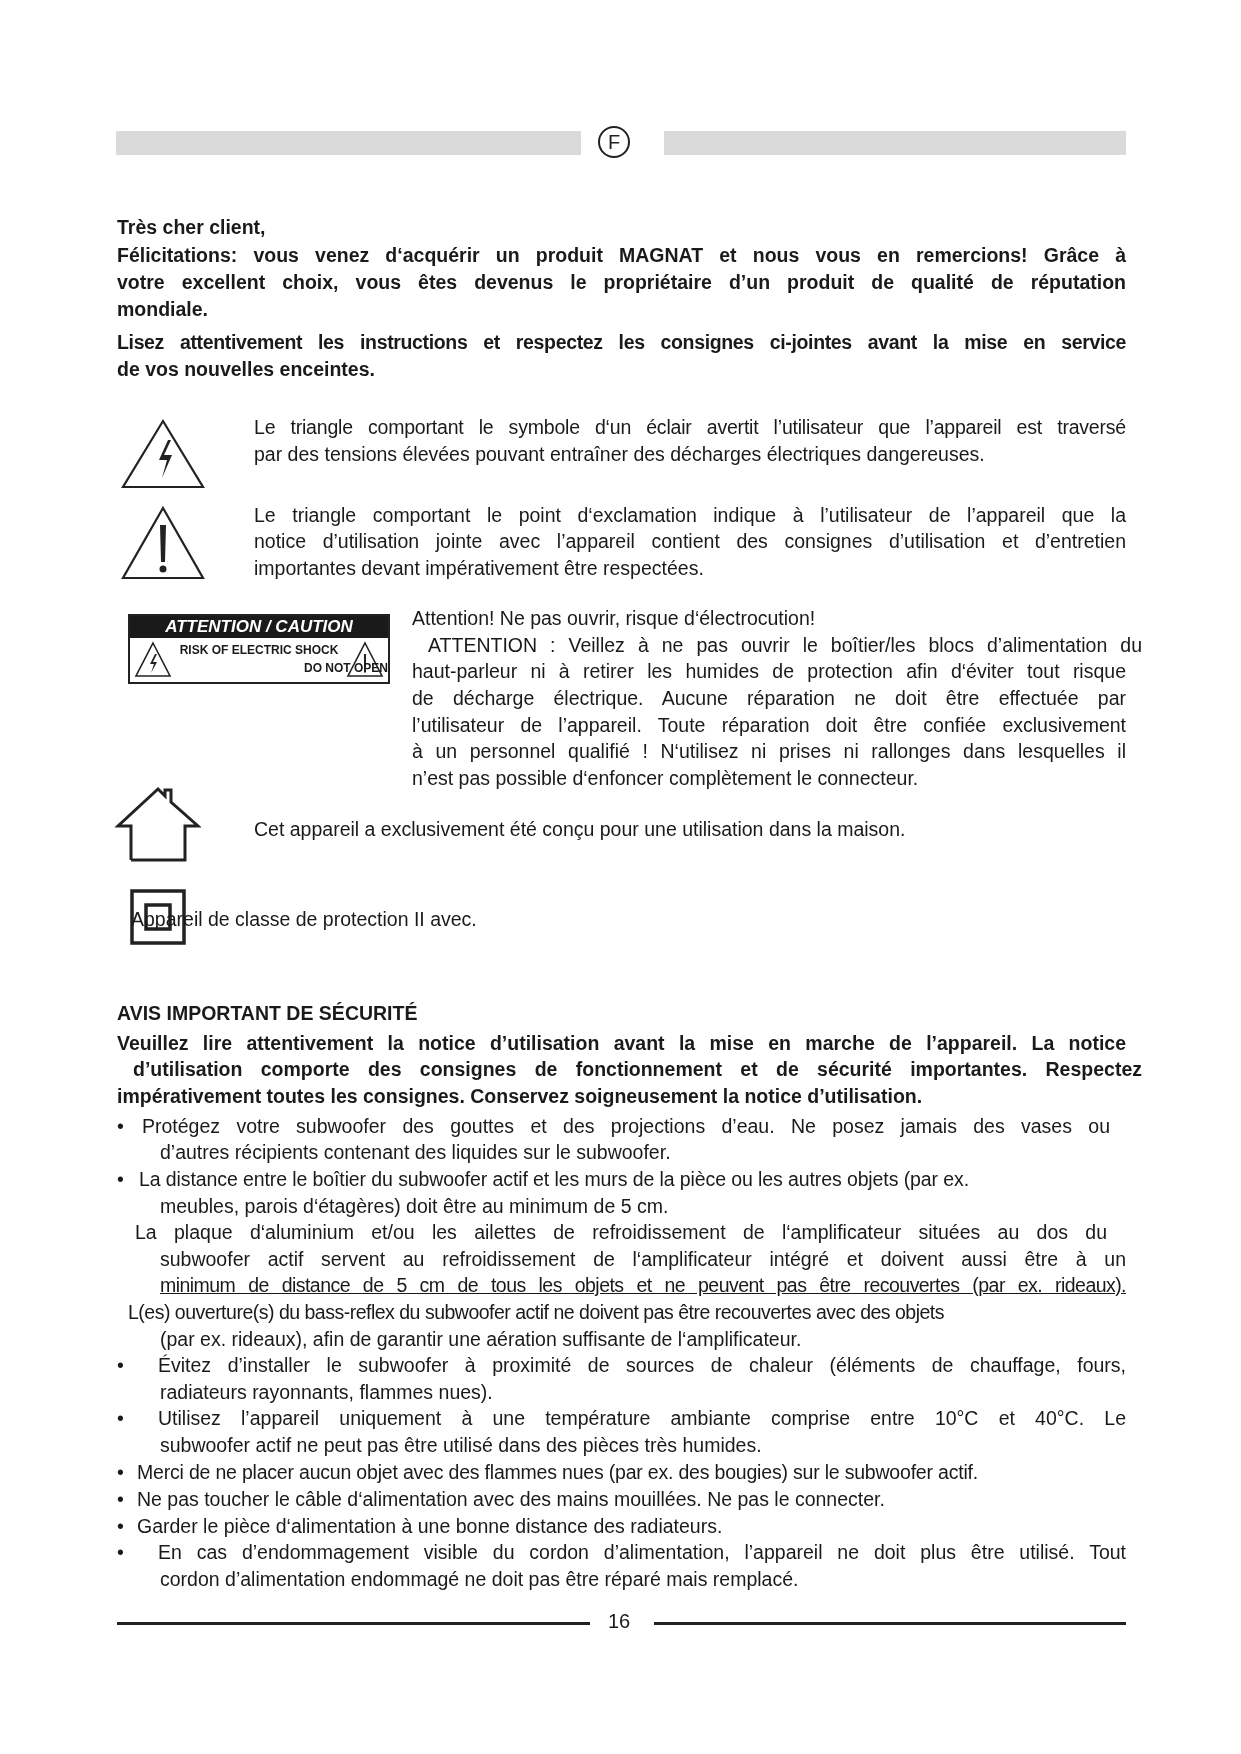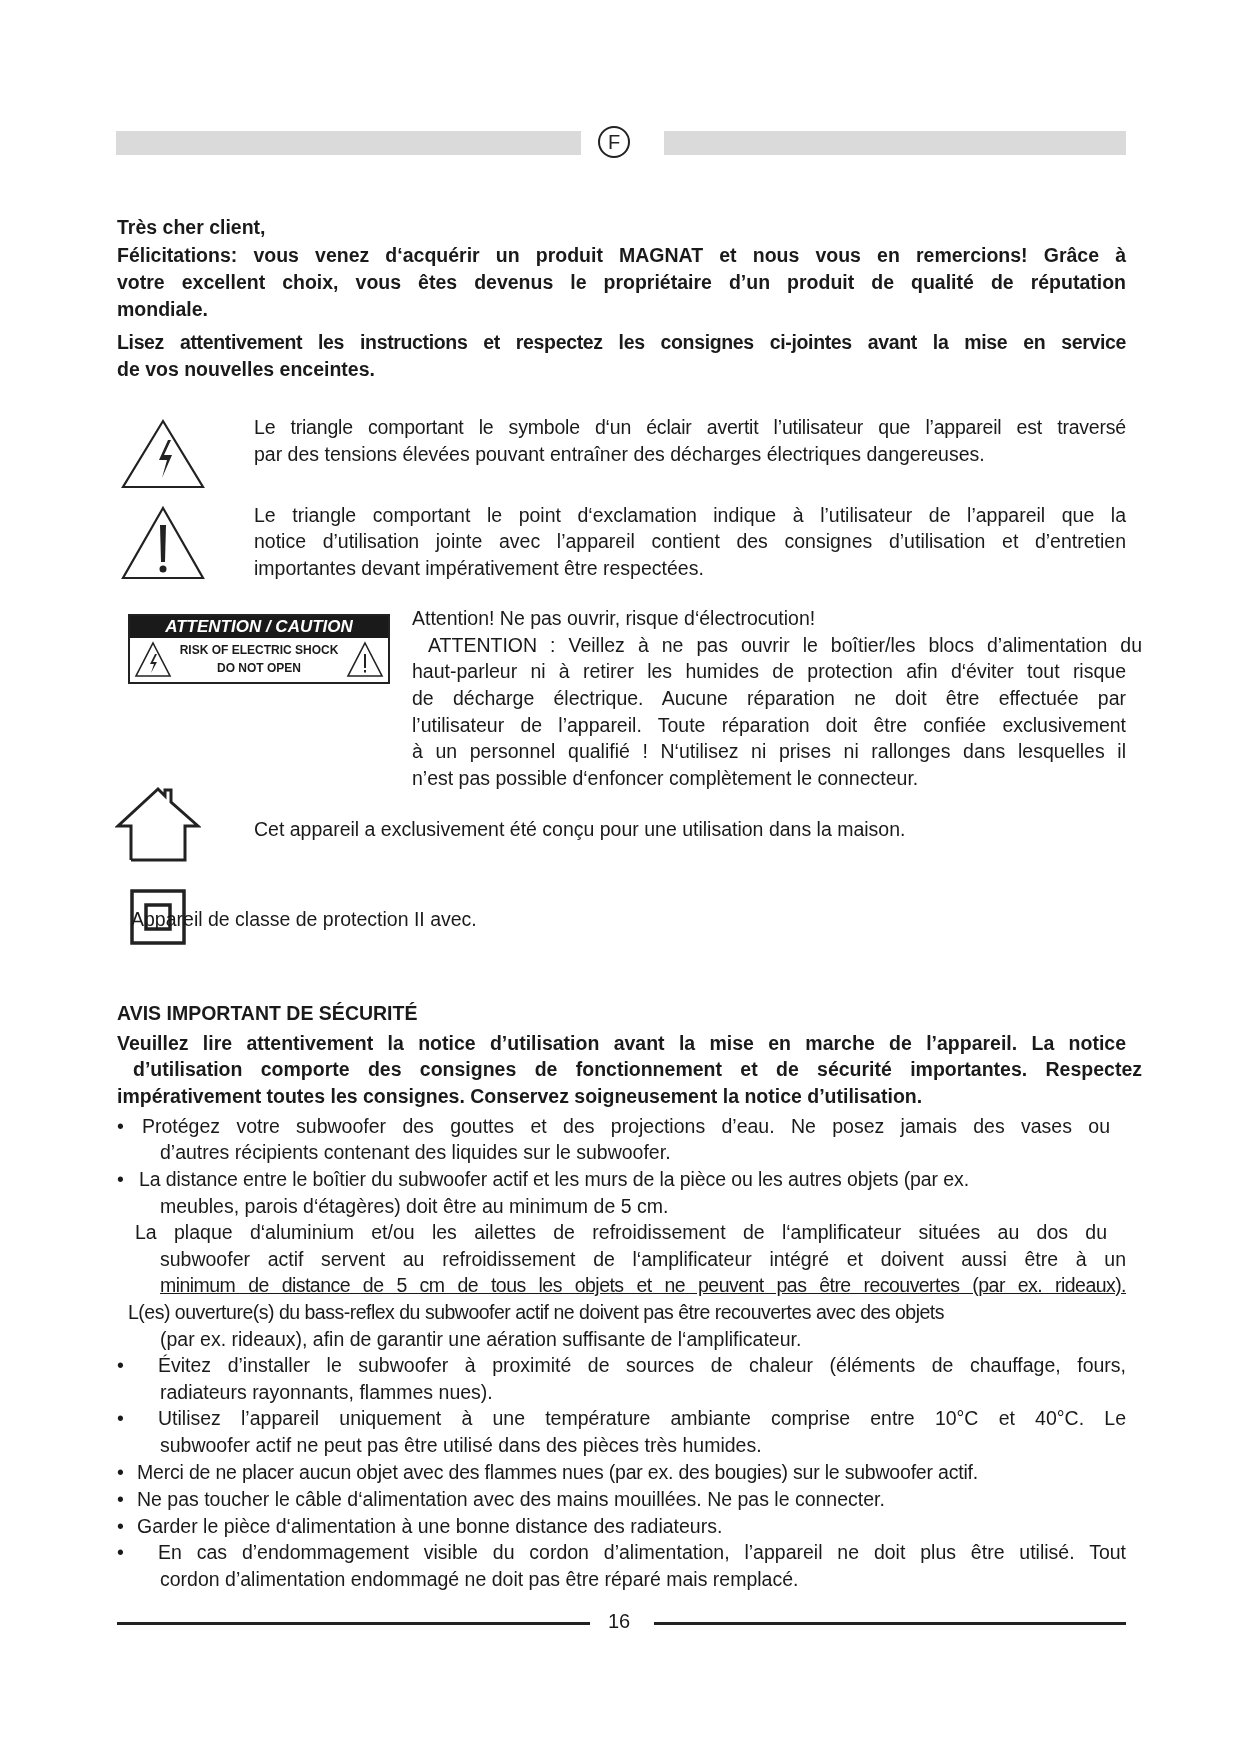--- a/index.html
+++ b/index.html
@@ -66,21 +66,21 @@
     </svg>
   </div>
   <div style="position:absolute; right:4px; top:25px;">
     <svg width="38" height="38" viewBox="0 0 38 38">
       <polygon points="19,2 36,35 2,35" fill="#fff" stroke="#222" stroke-width="1.6"></polygon>
       <rect x="18" y="13" width="2" height="14" fill="#222"></rect>
       <rect x="18" y="29" width="2" height="2.5" fill="#222"></rect>
     </svg>
   </div>
   <div style="position:absolute; left:0; top:26px; width:100%; text-align:center; font-weight:bold; font-size:12px; line-height:16px;">RISK OF ELECTRIC SHOCK</div>
-  <div style="position:absolute; left:0; top:44px; width:100%; text-align:center; font-weight:bold; font-size:12px; line-height:16px;">DO NOT OPEN</div>
+  <div style="position:absolute; left:0; top:44px; width:100%; text-align:right; font-weight:bold; font-size:12px; line-height:16px;">DO NOT OPEN</div>
 </div>
 <div class="abs p t" style="left:412px; top:605px;">Attention! Ne pas ouvrir, risque d‘électrocution!</div>
 <div class="abs p line-justify" style="left:412px; top:632px; width:714px;margin-left:16px;">ATTENTION : Veillez à ne pas ouvrir le boîtier/les blocs d’alimentation du</div>
 <div class="abs p line-justify" style="left:412px; top:658px; width:714px;">haut-parleur ni à retirer les humides de protection afin d‘éviter tout risque</div>
 <div class="abs p line-justify" style="left:412px; top:685px; width:714px;">de décharge électrique. Aucune réparation ne doit être effectuée par</div>
 <div class="abs p line-justify" style="left:412px; top:712px; width:714px;">l’utilisateur de l’appareil. Toute réparation doit être confiée exclusivement</div>
 <div class="abs p line-justify" style="left:412px; top:738px; width:714px;">à un personnel qualifié ! N‘utilisez ni prises ni rallonges dans lesquelles il</div>
 <div class="abs p t" style="left:412px; top:765px;">n’est pas possible d‘enfoncer complètement le connecteur.</div>
 
 <div class="abs" style="left:115px; top:786px;">

